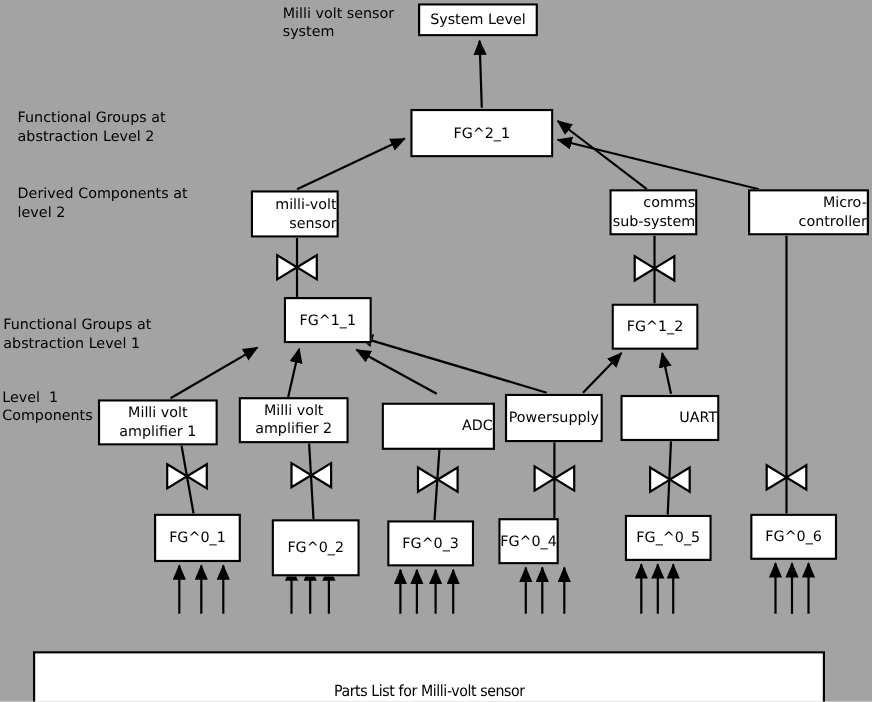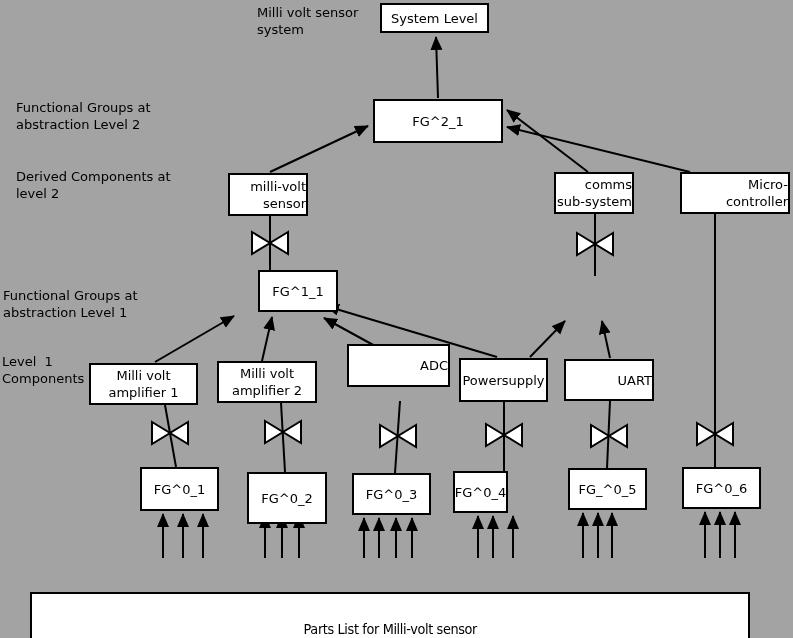--- a/index.html
+++ b/index.html
@@ -126,30 +126,33 @@
     <span>sub-system</span>
   </div>
   <div class="node left" style="left:680px; top:172px; width:110px; height:42px; padding-left:17px;">
     <span>Micro-</span>
     <span>controller</span>
   </div>
 
   <div class="node center" style="left:238px; top:270px; width:80px; height:42px;margin-left:20px;">
     <span>FG^1_1</span>
   </div>
+  <div class="node center" style="left:556px; top:276px; width:79px; height:42px;">
+    <span>FG^1_2</span>
+  </div>
 
   <div class="node center" style="left:89px; top:363px; width:109px; height:42px;">
     <span>Milli volt</span>
     <span>amplifier 1</span>
   </div>
   <div class="node center" style="left:217px; top:361px; width:100px; height:42px;">
     <span>Milli volt</span>
     <span>amplifier 2</span>
   </div>
-  <div class="node left" style="left:347px; top:344px; width:103px; height:43px; padding-left:11px;">
+  <div class="node left" style="left:347px; top:366px; width:103px; height:43px; padding-left:11px;">
     <span>ADC</span>
   </div>
   <div class="node center" style="left:459px; top:358px; width:89px; height:44px;">
     <span>Powersupply</span>
   </div>
   <div class="node left" style="left:564px; top:359px; width:90px; height:42px; padding-left:14px;">
     <span>UART</span>
   </div>
 
   <div class="node center" style="left:140px; top:467px; width:79px; height:44px;">

